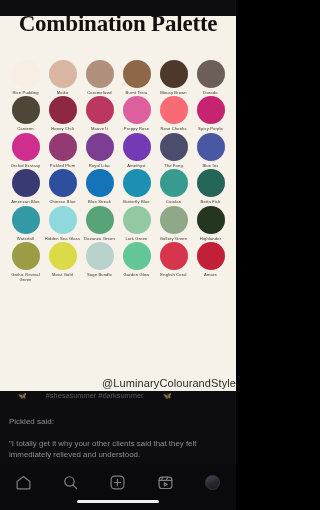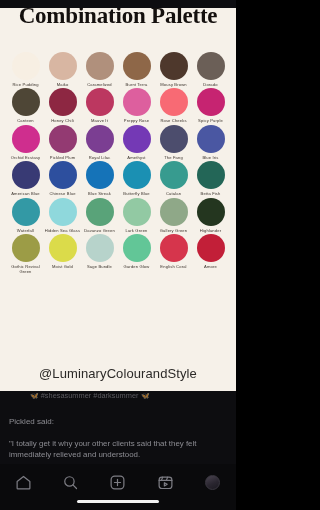--- a/index.html
+++ b/index.html
@@ -18,21 +18,21 @@
     width: 236px;
     height: 510px;
     background: #0d0d10;
     overflow: hidden;
   }
 
   
   .palette-card {
     position: absolute;
     left: 0;
-    top: 8px;
+    top: 16px;
     width: 236px;
     height: 391px;
     background: #f6f1e9;
     overflow: hidden;
   }
   .palette-title {
     margin: 0;
     padding: 0 4px;
     text-align: center;
     font-family: "Liberation Serif", serif;
@@ -85,48 +85,48 @@
     letter-spacing: 0.15px;
     width: 36px;
     word-break: break-word;
   }
 
   .handle {
     position: absolute;
     bottom: 18px;
     left: 0;
     right: 0;
-    text-align: center;
-    font-size: 13px;
+    text-align: right;
+    font-size: 11px;
     color: #2c2a28;
     letter-spacing: 0.1px;
   }
 
   
   .post-area {
     position: absolute;
     left: 0;
     top: 391px;
     width: 236px;
     height: 119px;
     background: #0d0d10;
   }
   .hashtags {
     position: absolute;
     top: 0px;
-    left: 30px;
+    left: 18px;
     right: 10px;
     font-size: 7.4px;
     line-height: 10px;
     color: #5c5b60;
     white-space: nowrap;
     overflow: hidden;
     display: flex;
     align-items: center;
-    gap: 3px;
+    gap: 20px;
   }
   .tag-emoji {
     color: #a33a42;
     font-size: 7px;
     letter-spacing: -1px;
   }
   .said-line {
     position: absolute;
     top: 26px;
     left: 9px;

